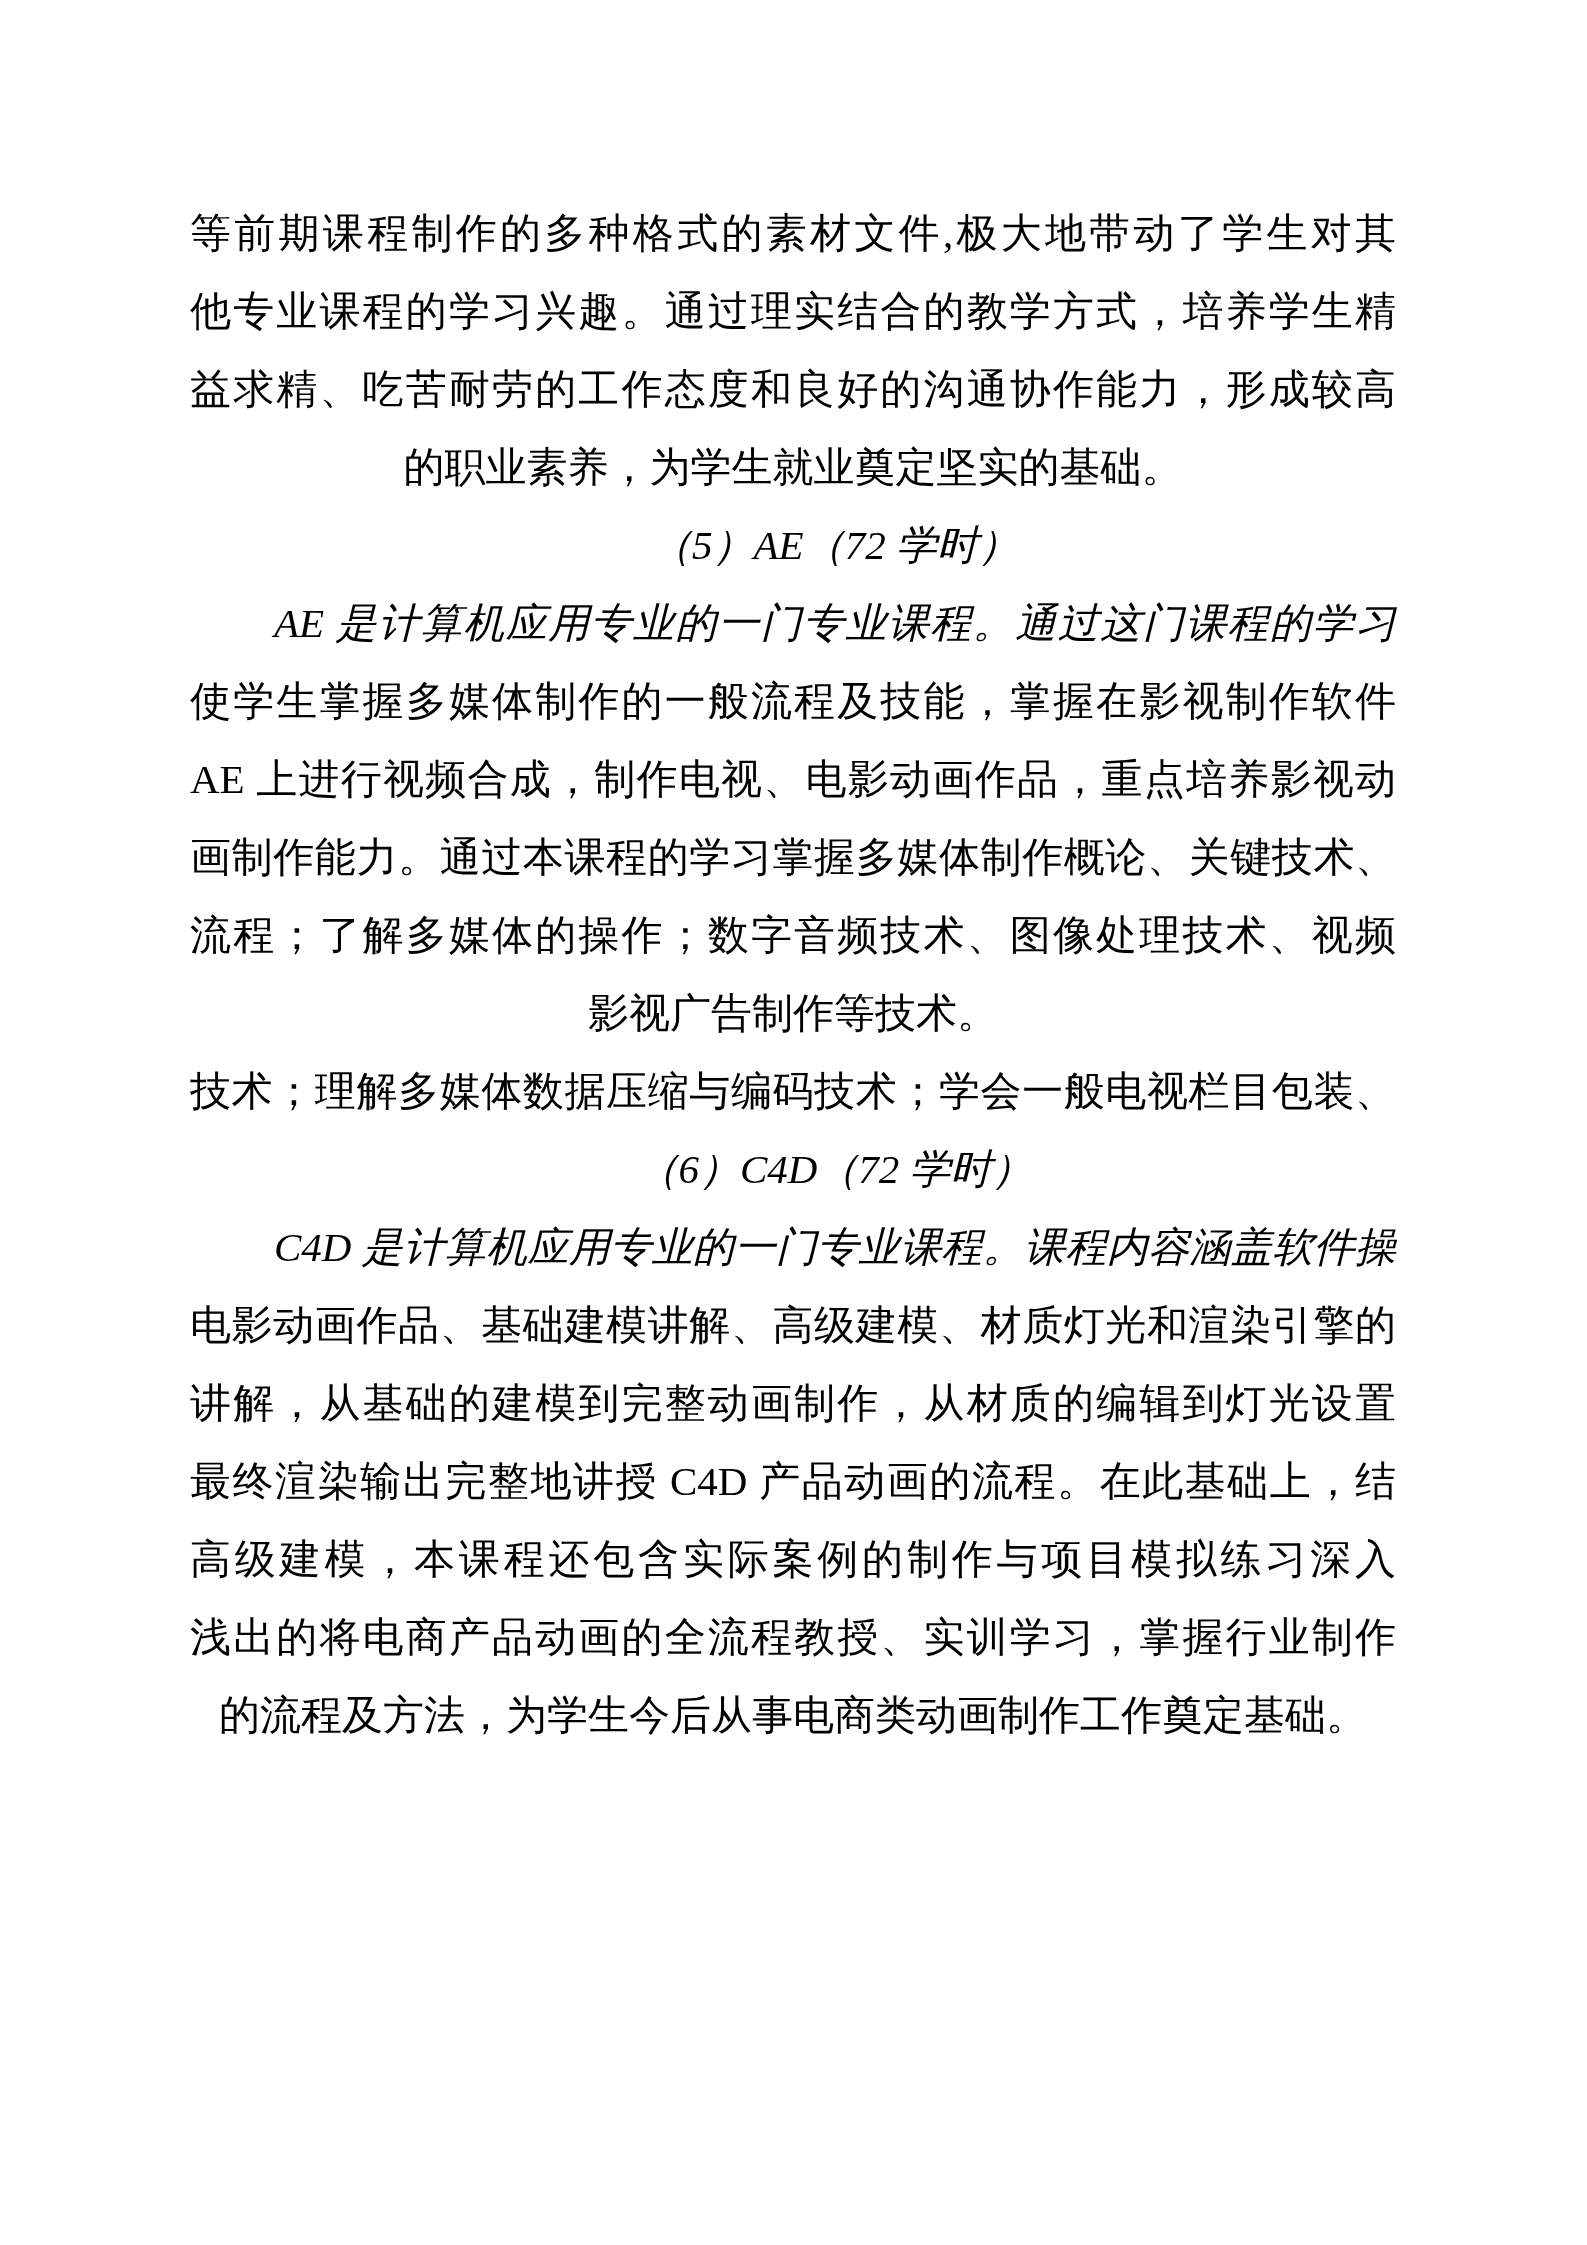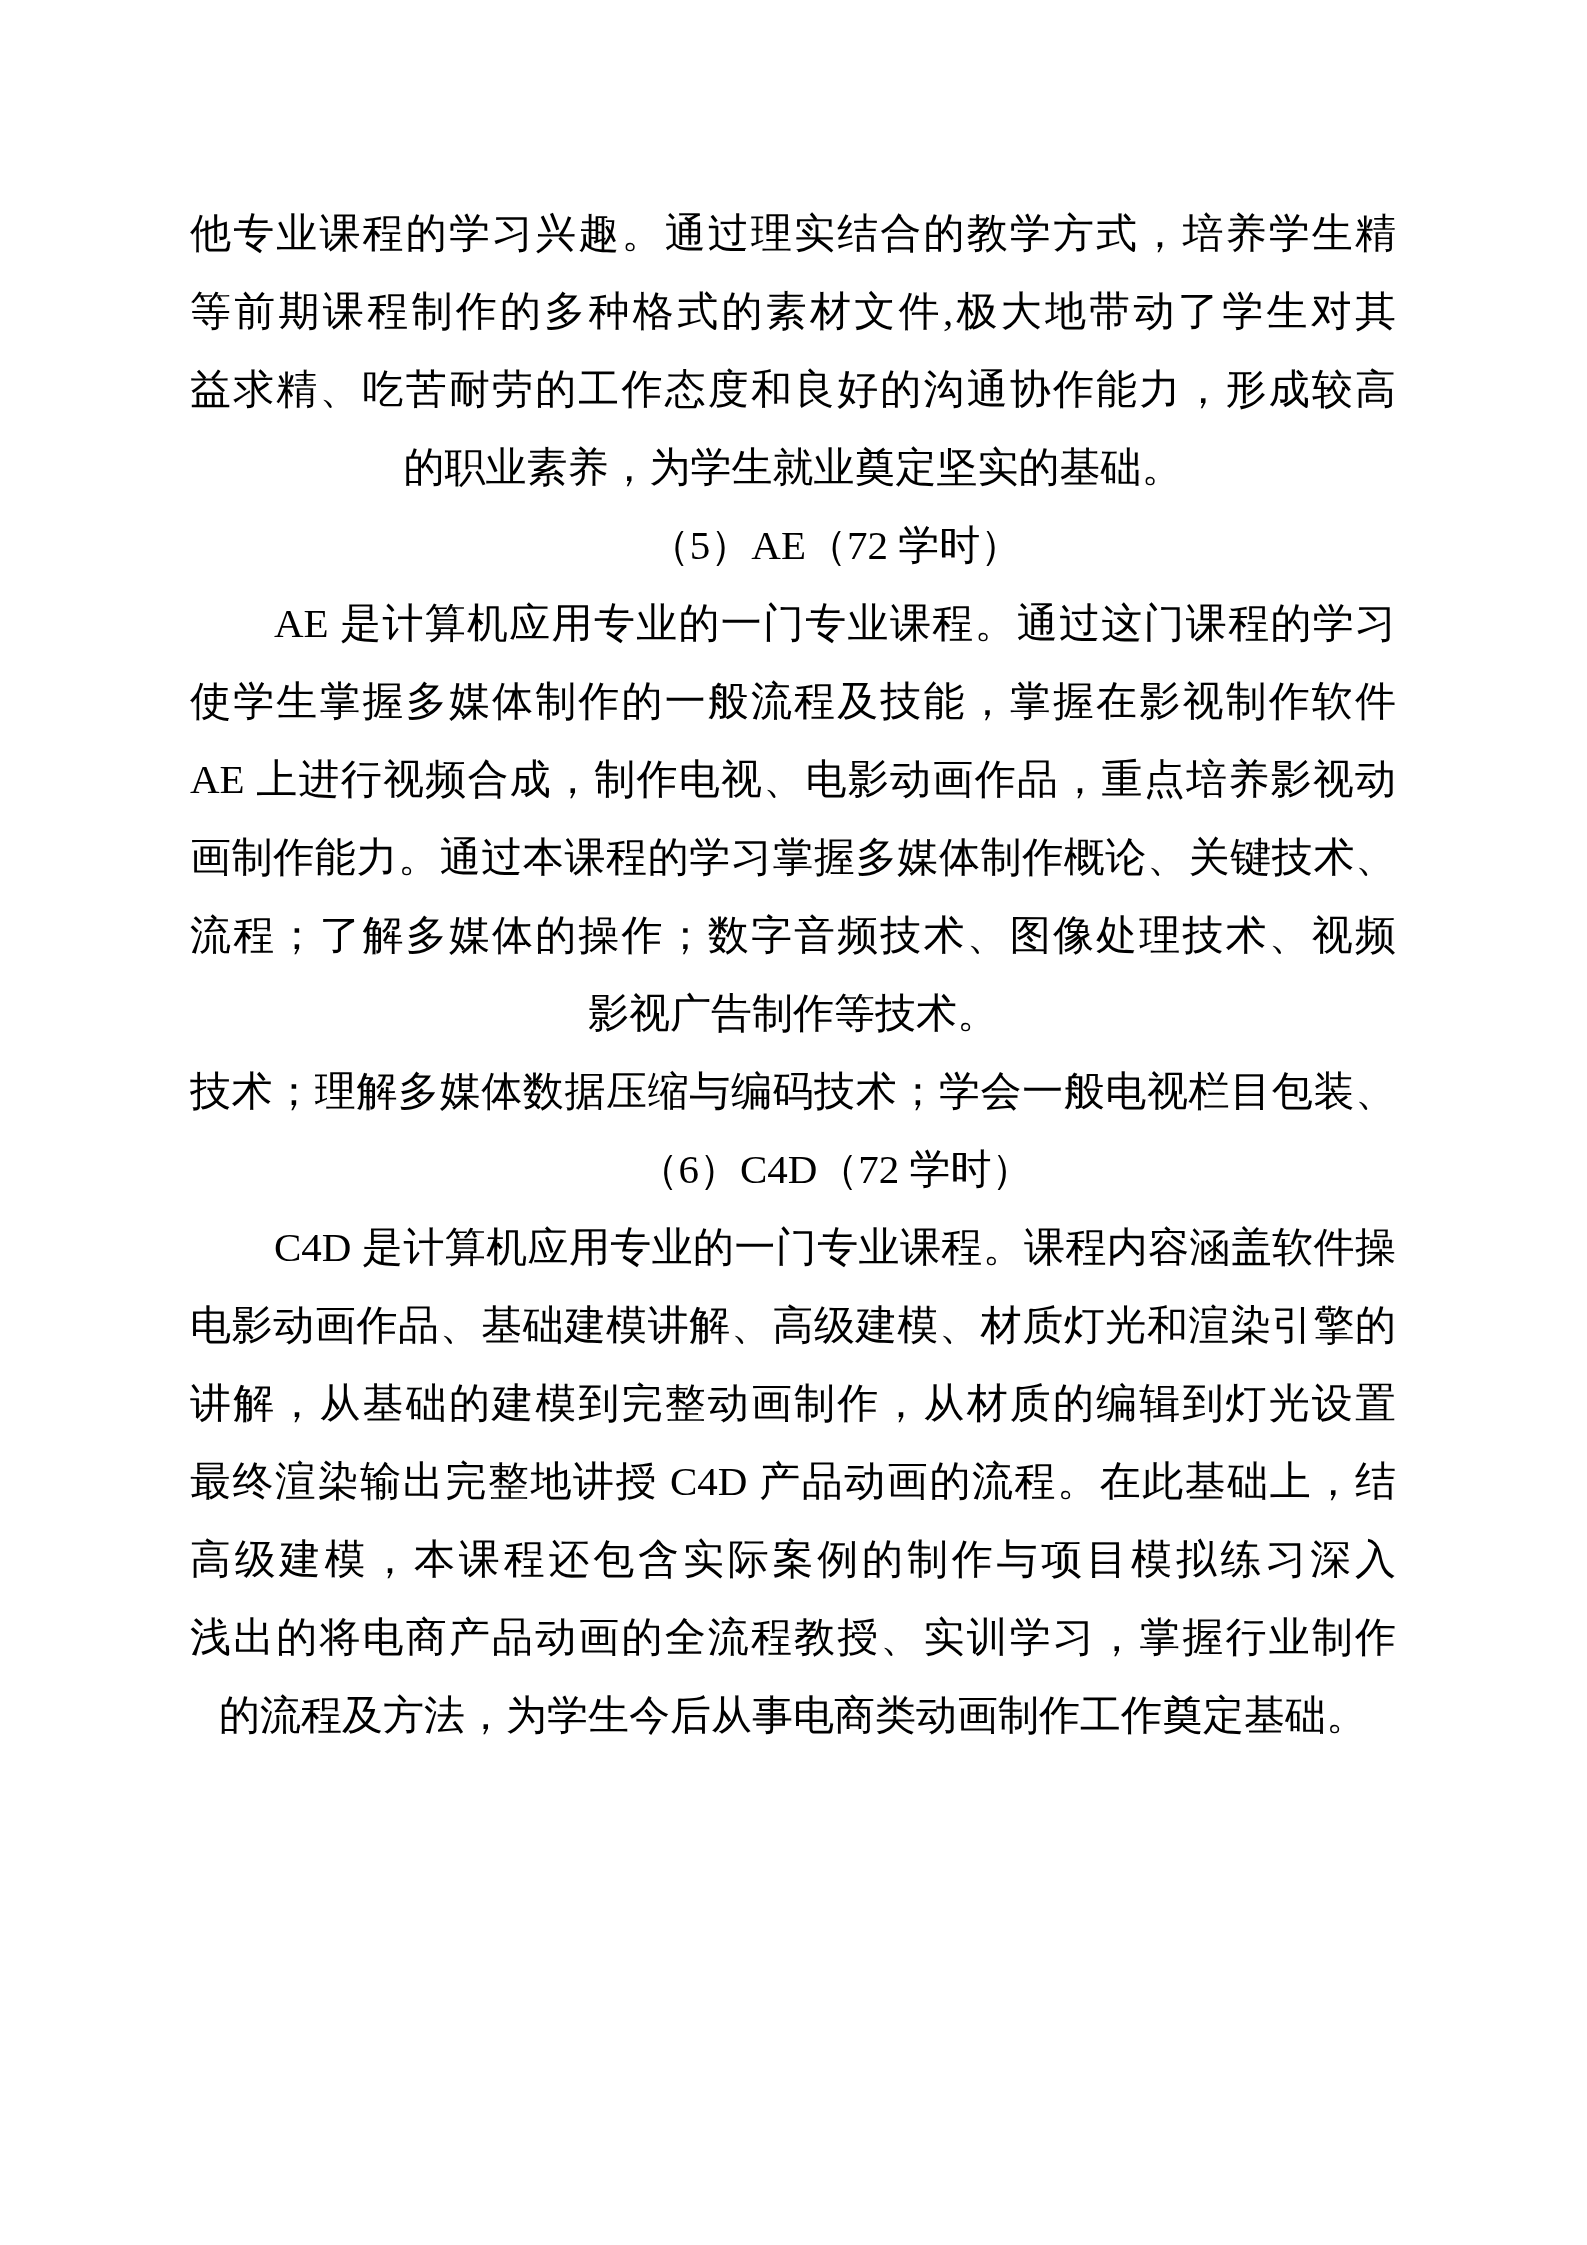--- a/index.html
+++ b/index.html
@@ -30,29 +30,30 @@
     color: #000000;
     text-align: center;
   }
   .line.justify {
     white-space: normal;
     text-align: justify;
     text-align-last: justify;
   }
   .line.indent {
     text-indent: 84px;
+    font-style: italic;
   }
 </style>
 </head>
 <body>
 
 <div class="page">
   <div class="doc-body">
+      <div class="line justify">等前期课程制作的多种格式的素材文件,极大地带动了学生对其</div>
       <div class="line justify">他专业课程的学习兴趣。通过理实结合的教学方式，培养学生精</div>
-      <div class="line justify">等前期课程制作的多种格式的素材文件,极大地带动了学生对其</div>
       <div class="line justify">益求精、吃苦耐劳的工作态度和良好的沟通协作能力，形成较高</div>
       <div class="line">的职业素养，为学生就业奠定坚实的基础。</div>
       <div class="line indent">（5）AE（72 学时）</div>
       <div class="line justify indent">AE 是计算机应用专业的一门专业课程。通过这门课程的学习</div>
       <div class="line justify">使学生掌握多媒体制作的一般流程及技能，掌握在影视制作软件</div>
       <div class="line justify">AE 上进行视频合成，制作电视、电影动画作品，重点培养影视动</div>
       <div class="line justify">画制作能力。通过本课程的学习掌握多媒体制作概论、关键技术、</div>
       <div class="line justify">流程；了解多媒体的操作；数字音频技术、图像处理技术、视频</div>
       <div class="line">影视广告制作等技术。</div>
       <div class="line justify">技术；理解多媒体数据压缩与编码技术；学会一般电视栏目包装、</div>

